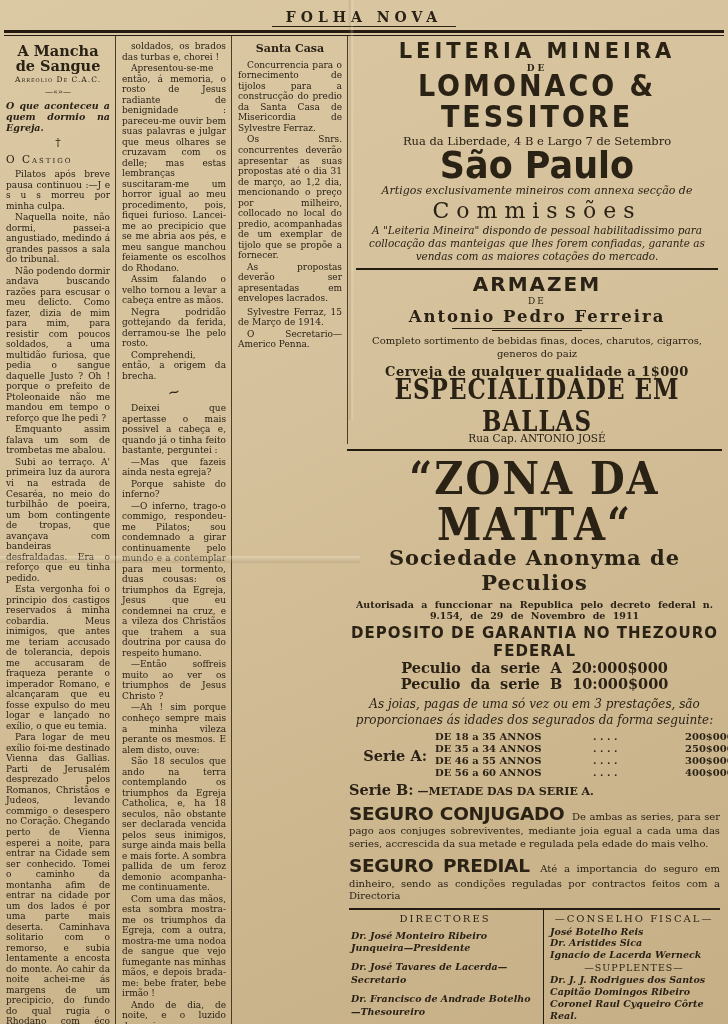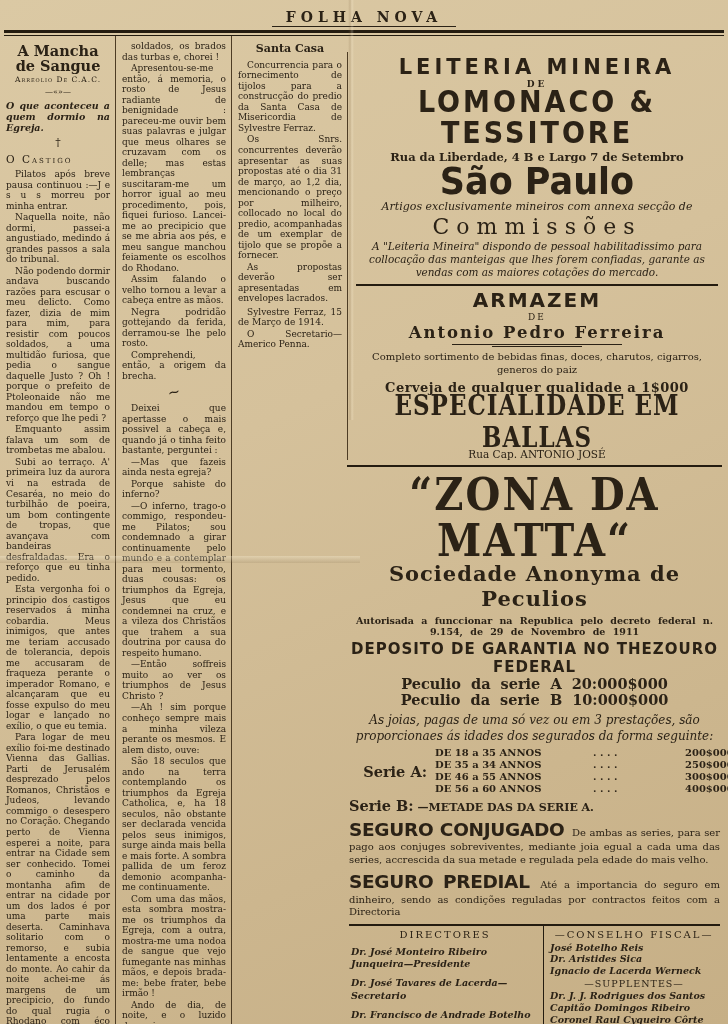--- a/index.html
+++ b/index.html
@@ -30,26 +30,26 @@
   .c-by{font-size:7.5px;text-align:center;text-indent:0 !important;letter-spacing:1px;font-variant:small-caps;margin-bottom:2px !important;}
   .c-sep{text-align:center;text-indent:0 !important;font-size:8px;margin:2px 0 !important;}
   .c-epi{font-style:italic;font-weight:bold;font-size:9.5px;text-indent:0 !important;margin:3px 0 4px !important;}
   .c-orn{text-align:center;text-indent:0 !important;font-size:11px;margin:3px 0 !important;}
   .c-head{text-align:left;text-indent:0 !important;font-variant:small-caps;font-size:10.5px;letter-spacing:2px;margin:3px 0 4px !important;}
   .c-squig{text-align:center;font-size:15px;font-style:italic;transform:rotate(-12deg);margin:2px 0 !important;text-indent:0 !important;}
   .sc-title{font-size:11px;font-weight:bold;text-align:center;text-indent:0 !important;margin:2px 0 4px !important;}
   .sc-date{margin-top:3px !important;}
   
   .ads{flex:1 1 auto;padding:0 6px 0 0;overflow:hidden;}
-  .ad-top{border-left:1.5px solid #4d3c24;padding:4px 4px 0 8px;margin-top:16px;}
+  .ad-top{border-left:1.5px solid #4d3c24;padding:4px 4px 0 8px;}
   .center{text-align:center;}
   .lt-title{font-family:"DejaVu Sans","Liberation Sans",sans-serif;font-weight:bold;font-size:21px;letter-spacing:4px;line-height:1.05;}
   .lt-de{font-size:9px;font-weight:bold;letter-spacing:3px;margin:1px 0;}
   .lt-name{font-family:"DejaVu Sans","Liberation Sans",sans-serif;font-weight:bold;font-size:27px;letter-spacing:3px;line-height:1.05;transform:scaleY(1.1);}
-  .lt-addr{font-weight:bold;font-size:11.5px;margin-top:3px;}
+  .lt-addr{font-weight:normal;font-size:11.5px;margin-top:3px;}
   .lt-sp{font-family:"DejaVu Sans","Liberation Sans",sans-serif;font-weight:bold;font-size:35px;line-height:1.0;transform:scaleY(1.05);}
   .lt-tag{font-style:italic;font-size:11px;line-height:1.2;margin-top:1px;}
   .lt-comm{font-size:22px;letter-spacing:7px;margin:1px 0;}
   .lt-desc{font-style:italic;font-size:10.5px;line-height:1.25;}
   .ad-div{border-top:2.5px solid #241c10;margin:5px 0 4px;}
   .az-title{font-family:"DejaVu Sans","Liberation Sans",sans-serif;font-weight:bold;font-size:20px;letter-spacing:2px;line-height:1.05;}
   .az-de{font-size:9px;letter-spacing:2px;margin:1px 0;}
   .az-name{font-weight:bold;font-size:16.5px;letter-spacing:2px;}
   .flourish{width:170px;margin:2px auto;border-top:1px solid #2b2216;position:relative;height:4px;}
   .flourish:before{content:"";position:absolute;left:40px;right:40px;top:1px;border-top:1px solid #2b2216;}
@@ -99,21 +99,21 @@
 
   <div class="content">
 
     <div class="col">
       <p class="c-title">A Mancha de Sangue</p>
       <p class="c-by">Arreolio De C.A.C.</p>
       <p class="c-sep">—«»—</p>
       <p class="c-epi">O que aconteceu a quem dormio na Egreja.</p>
       <p class="c-orn">†</p>
       <p class="c-head">O Castigo</p>
-      <p>Pilatos após breve pausa continuou :—J e s u s morreu por minha entrar.</p>
+      <p>Pilatos após breve pausa continuou :—J e s u s morreu por minha culpa.</p>
       <p>Naquella noite, não dormi, passei-a angustiado, medindo á grandes passos a sala do tribunal.</p>
       <p>Não podendo dormir andava buscando razões para escusar o meu delicto. Como fazer, dizia de mim para mim, para resistir com poucos soldados, a uma multidão furiosa, que pedia o sangue daquelle Justo ? Oh ! porque o prefeito de Ptoleonaide não me mandou em tempo o reforço que lhe pedi ?</p>
       <p>Emquanto assim falava um som de trombetas me abalou.</p>
       <p>Subi ao terraço. A' primeira luz da aurora vi na estrada de Cesaréa, no meio do turbilhão de poeira, um bom contingente de tropas, que avançava com bandeiras desfraldadas. Era o reforço que eu tinha pedido.</p>
       <p>Esta vergonha foi o principio dos castigos reservados á minha cobardia. Meus inimigos, que antes me teriam accusado de tolerancia, depois me accusaram de fraqueza perante o imperador Romano, e alcançaram que eu fosse expulso do meu logar e lançado no exílio, o que eu temia.</p>
       <p>Para logar de meu exílio foi-me destinado Vienna das Gallias. Parti de Jerusalém desprezado pelos Romanos, Christãos e Judeos, levando commigo o desespero no Coração. Chegando perto de Vienna esperei a noite, para entrar na Cidade sem ser conhecido. Tomei o caminho da montanha afim de entrar na cidade por um dos lados é por uma parte mais deserta. Caminhava solitario com o remorso, e subia lentamente a encosta do monte. Ao cahir da noite achei-me ás margens de um precipicio, do fundo do qual rugia o Rhodano com éco lugubre.</p>
 
     </div>
 
     <div class="col">

